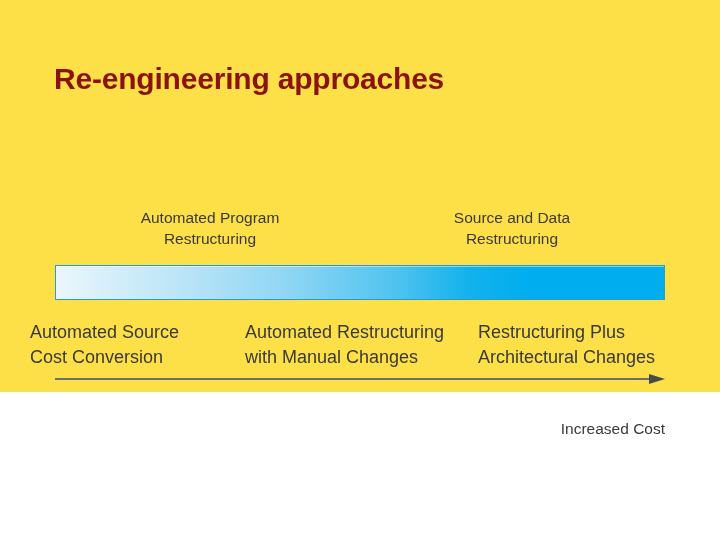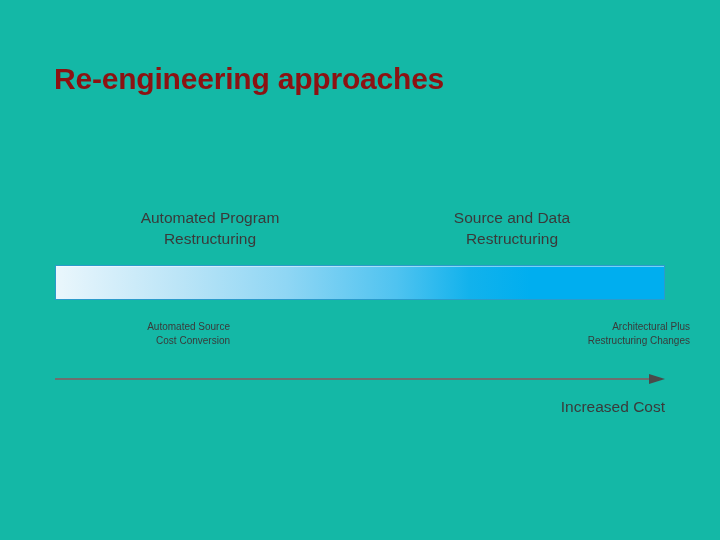--- a/index.html
+++ b/index.html
@@ -15,22 +15,22 @@
     overflow: hidden;
     font-family: "Liberation Sans", sans-serif;
     -webkit-font-smoothing: antialiased;
   }
 
   .slide {
     position: absolute;
     left: 0;
     top: 0;
     width: 720px;
-    height: 540px;
-    background: #14b8a6;
+    height: 392px;
+    background: #fde047;
   }
 
   
   .slide-title {
     position: absolute;
     left: 54px;
     top: 62px;
     font-size: 30px;
     font-weight: bold;
     letter-spacing: -0.2px;
@@ -90,22 +90,22 @@
     content: "";
     position: absolute;
     left: 0; right: 0; top: 0;
     height: 1px;
     background: rgba(255,255,255,0.45);
   }
 
   
   .bottom-label {
     position: absolute;
-    text-align: right;
-    font-size: 10px;
+    text-align: left;
+    font-size: 18px;
     color: #3A3A3A;
     line-height: 1.38;
     white-space: nowrap;
   }
 
   .bottom-label.one   { left: 30px;  top: 320px; width: 200px; }
   .bottom-label.two   { left: 245px; top: 320px; width: 210px; }
   .bottom-label.three { left: 478px; top: 320px; width: 212px; }
 
   .bottom-label .line2 { display: block; }
@@ -135,21 +135,21 @@
     width: 0;
     height: 0;
     border-top: 5px solid transparent;
     border-bottom: 5px solid transparent;
     border-left: 16px solid #4A4A4A;
   }
 
   .axis-caption {
     position: absolute;
     left: 445px;
-    top: 398px;
+    top: 420px;
     width: 220px;
     text-align: right;
     font-size: 15.5px;
     color: #3A3A3A;
     white-space: nowrap;
   }
 </style>
 </head>
 <body>
 
@@ -169,24 +169,28 @@
       <span class="line2">Restructuring</span>
     </div>
 
     <div class="gradient-bar"></div>
 
     <div class="bottom-label one">
       <span>Automated Source</span>
       <span class="line2">Cost Conversion</span>
     </div>
 
+    <div class="bottom-label two">
+      <span>Automated Restructuring</span>
+      <span class="line2">with Manual Changes</span>
+    </div>
 
     <div class="bottom-label three">
-      <span>Architectural Plus</span>
-      <span class="line2">Restructuring Changes</span>
+      <span>Restructuring Plus</span>
+      <span class="line2">Architectural Changes</span>
     </div>
 
     <div class="axis">
       <div class="axis-line"></div>
       <div class="axis-head"></div>
     </div>
 
     <div class="axis-caption">Increased Cost</div>
 
   </div>

